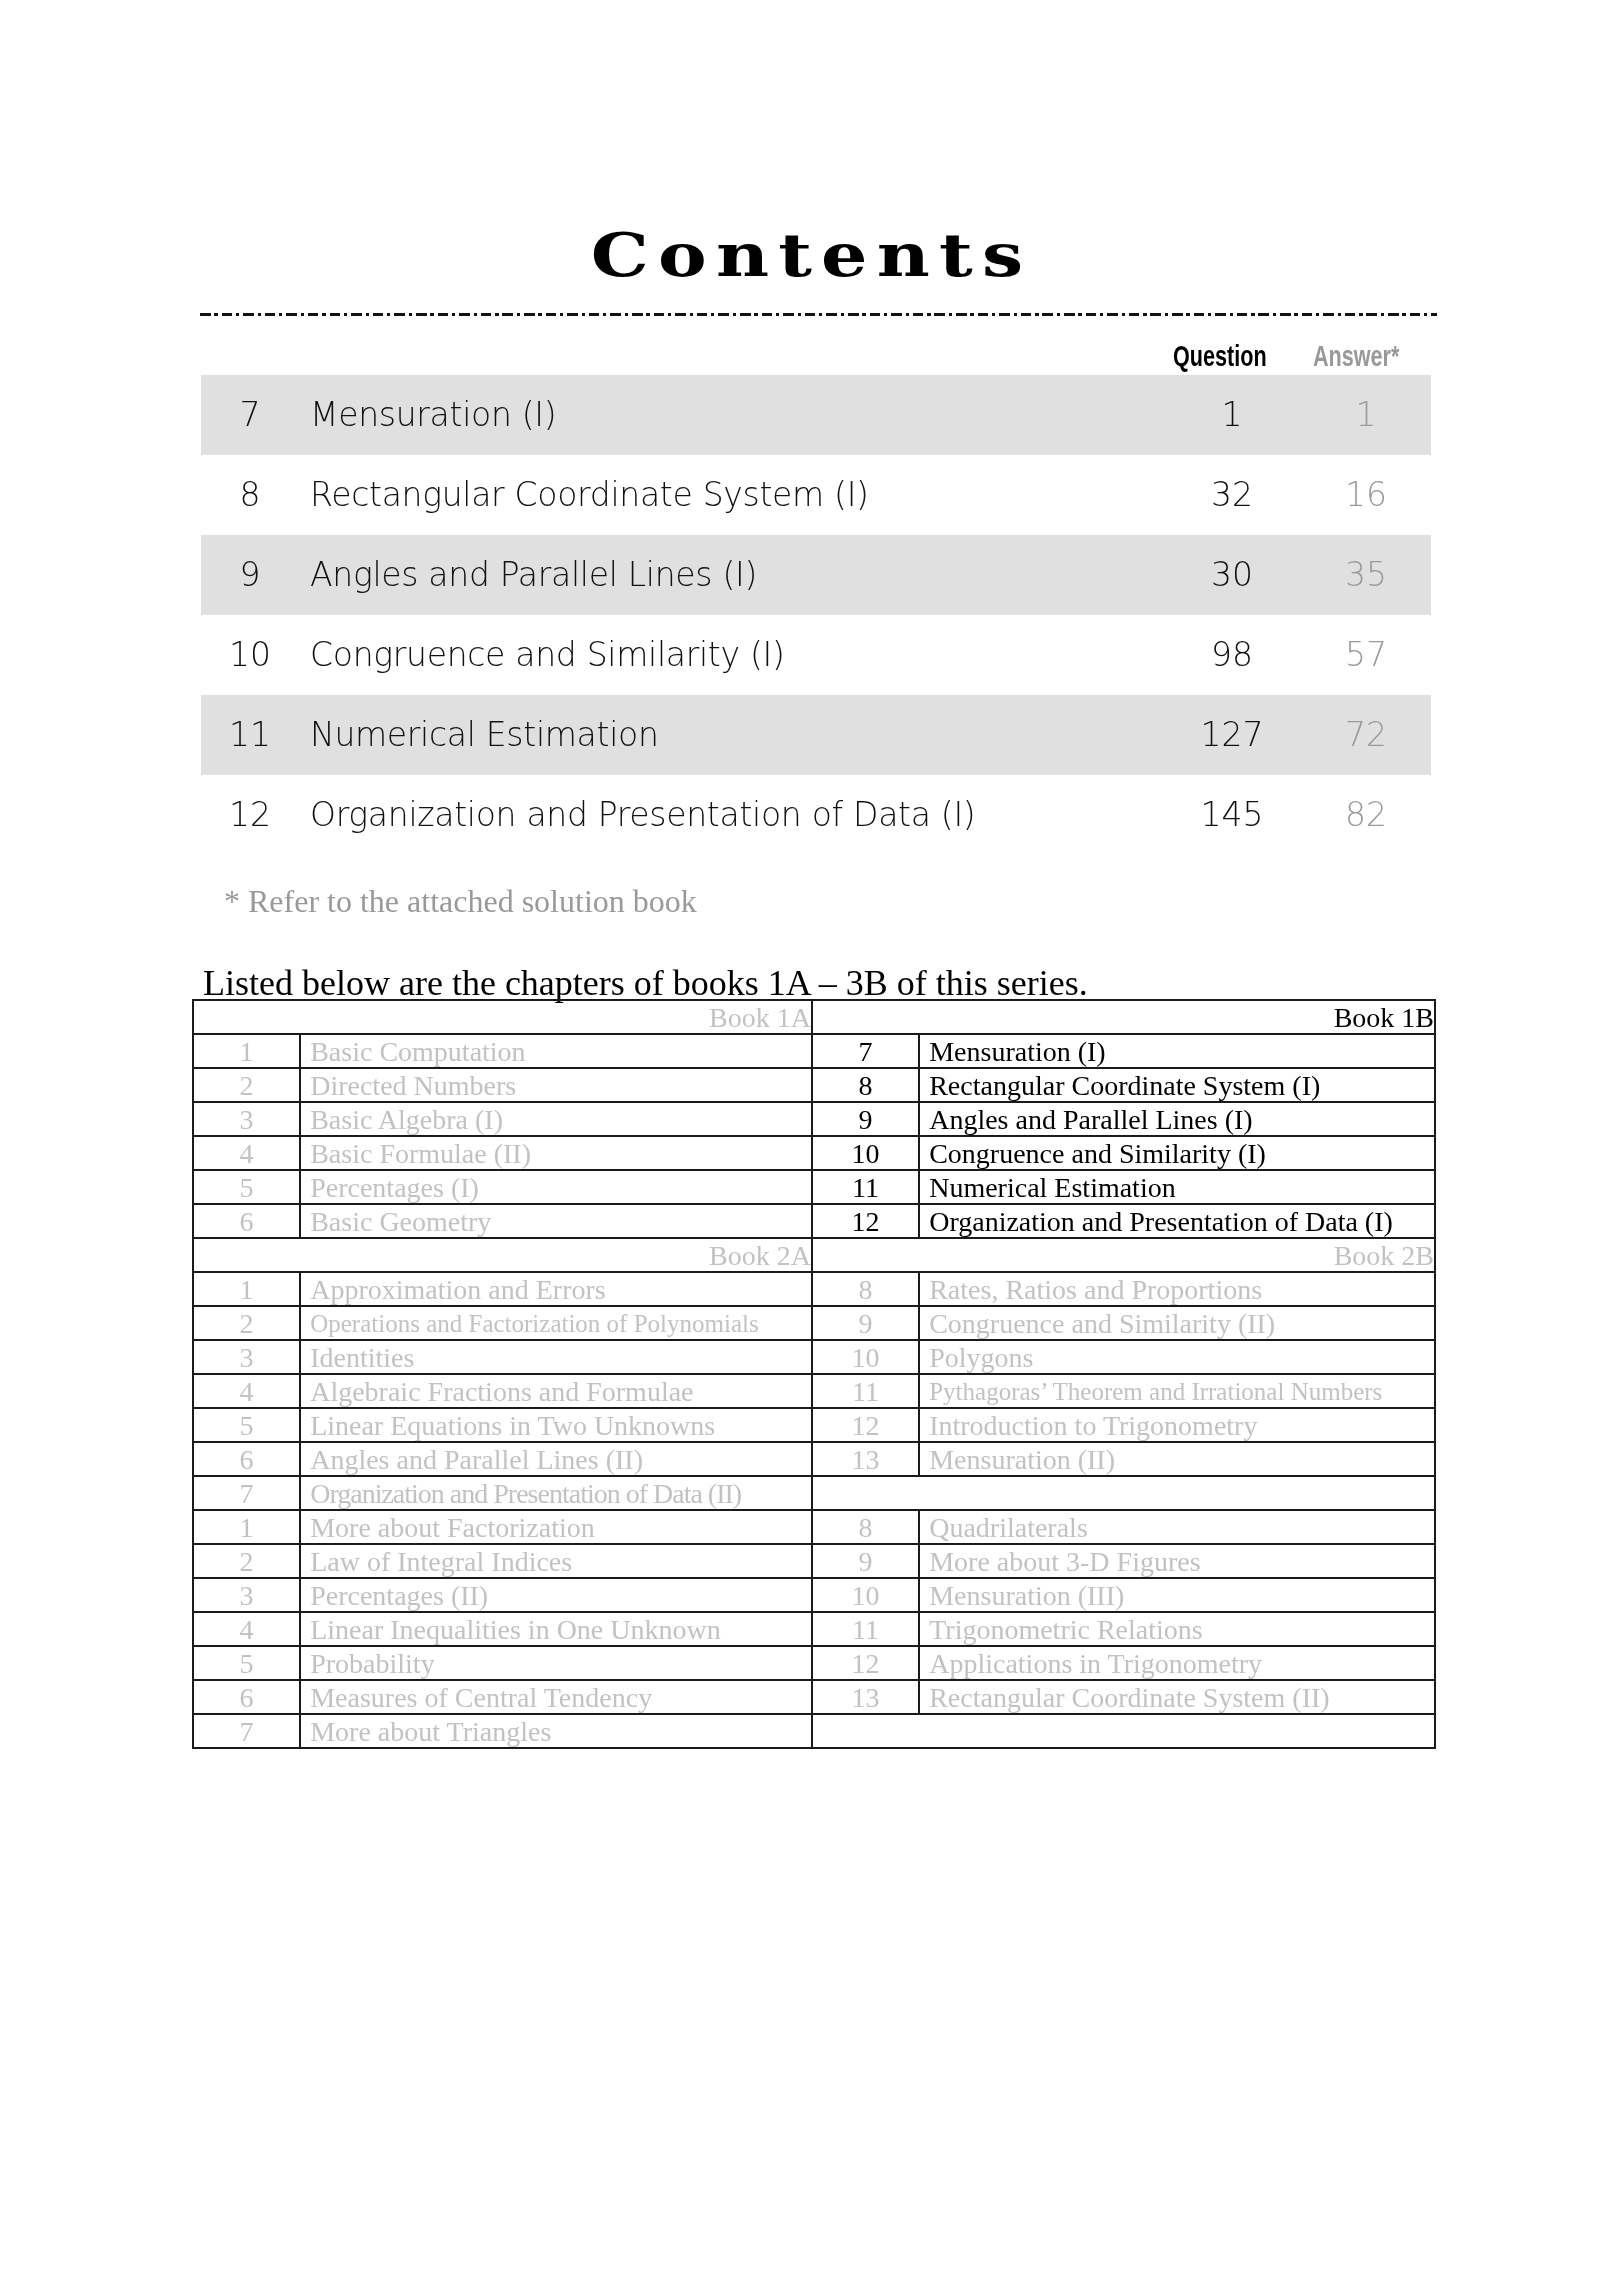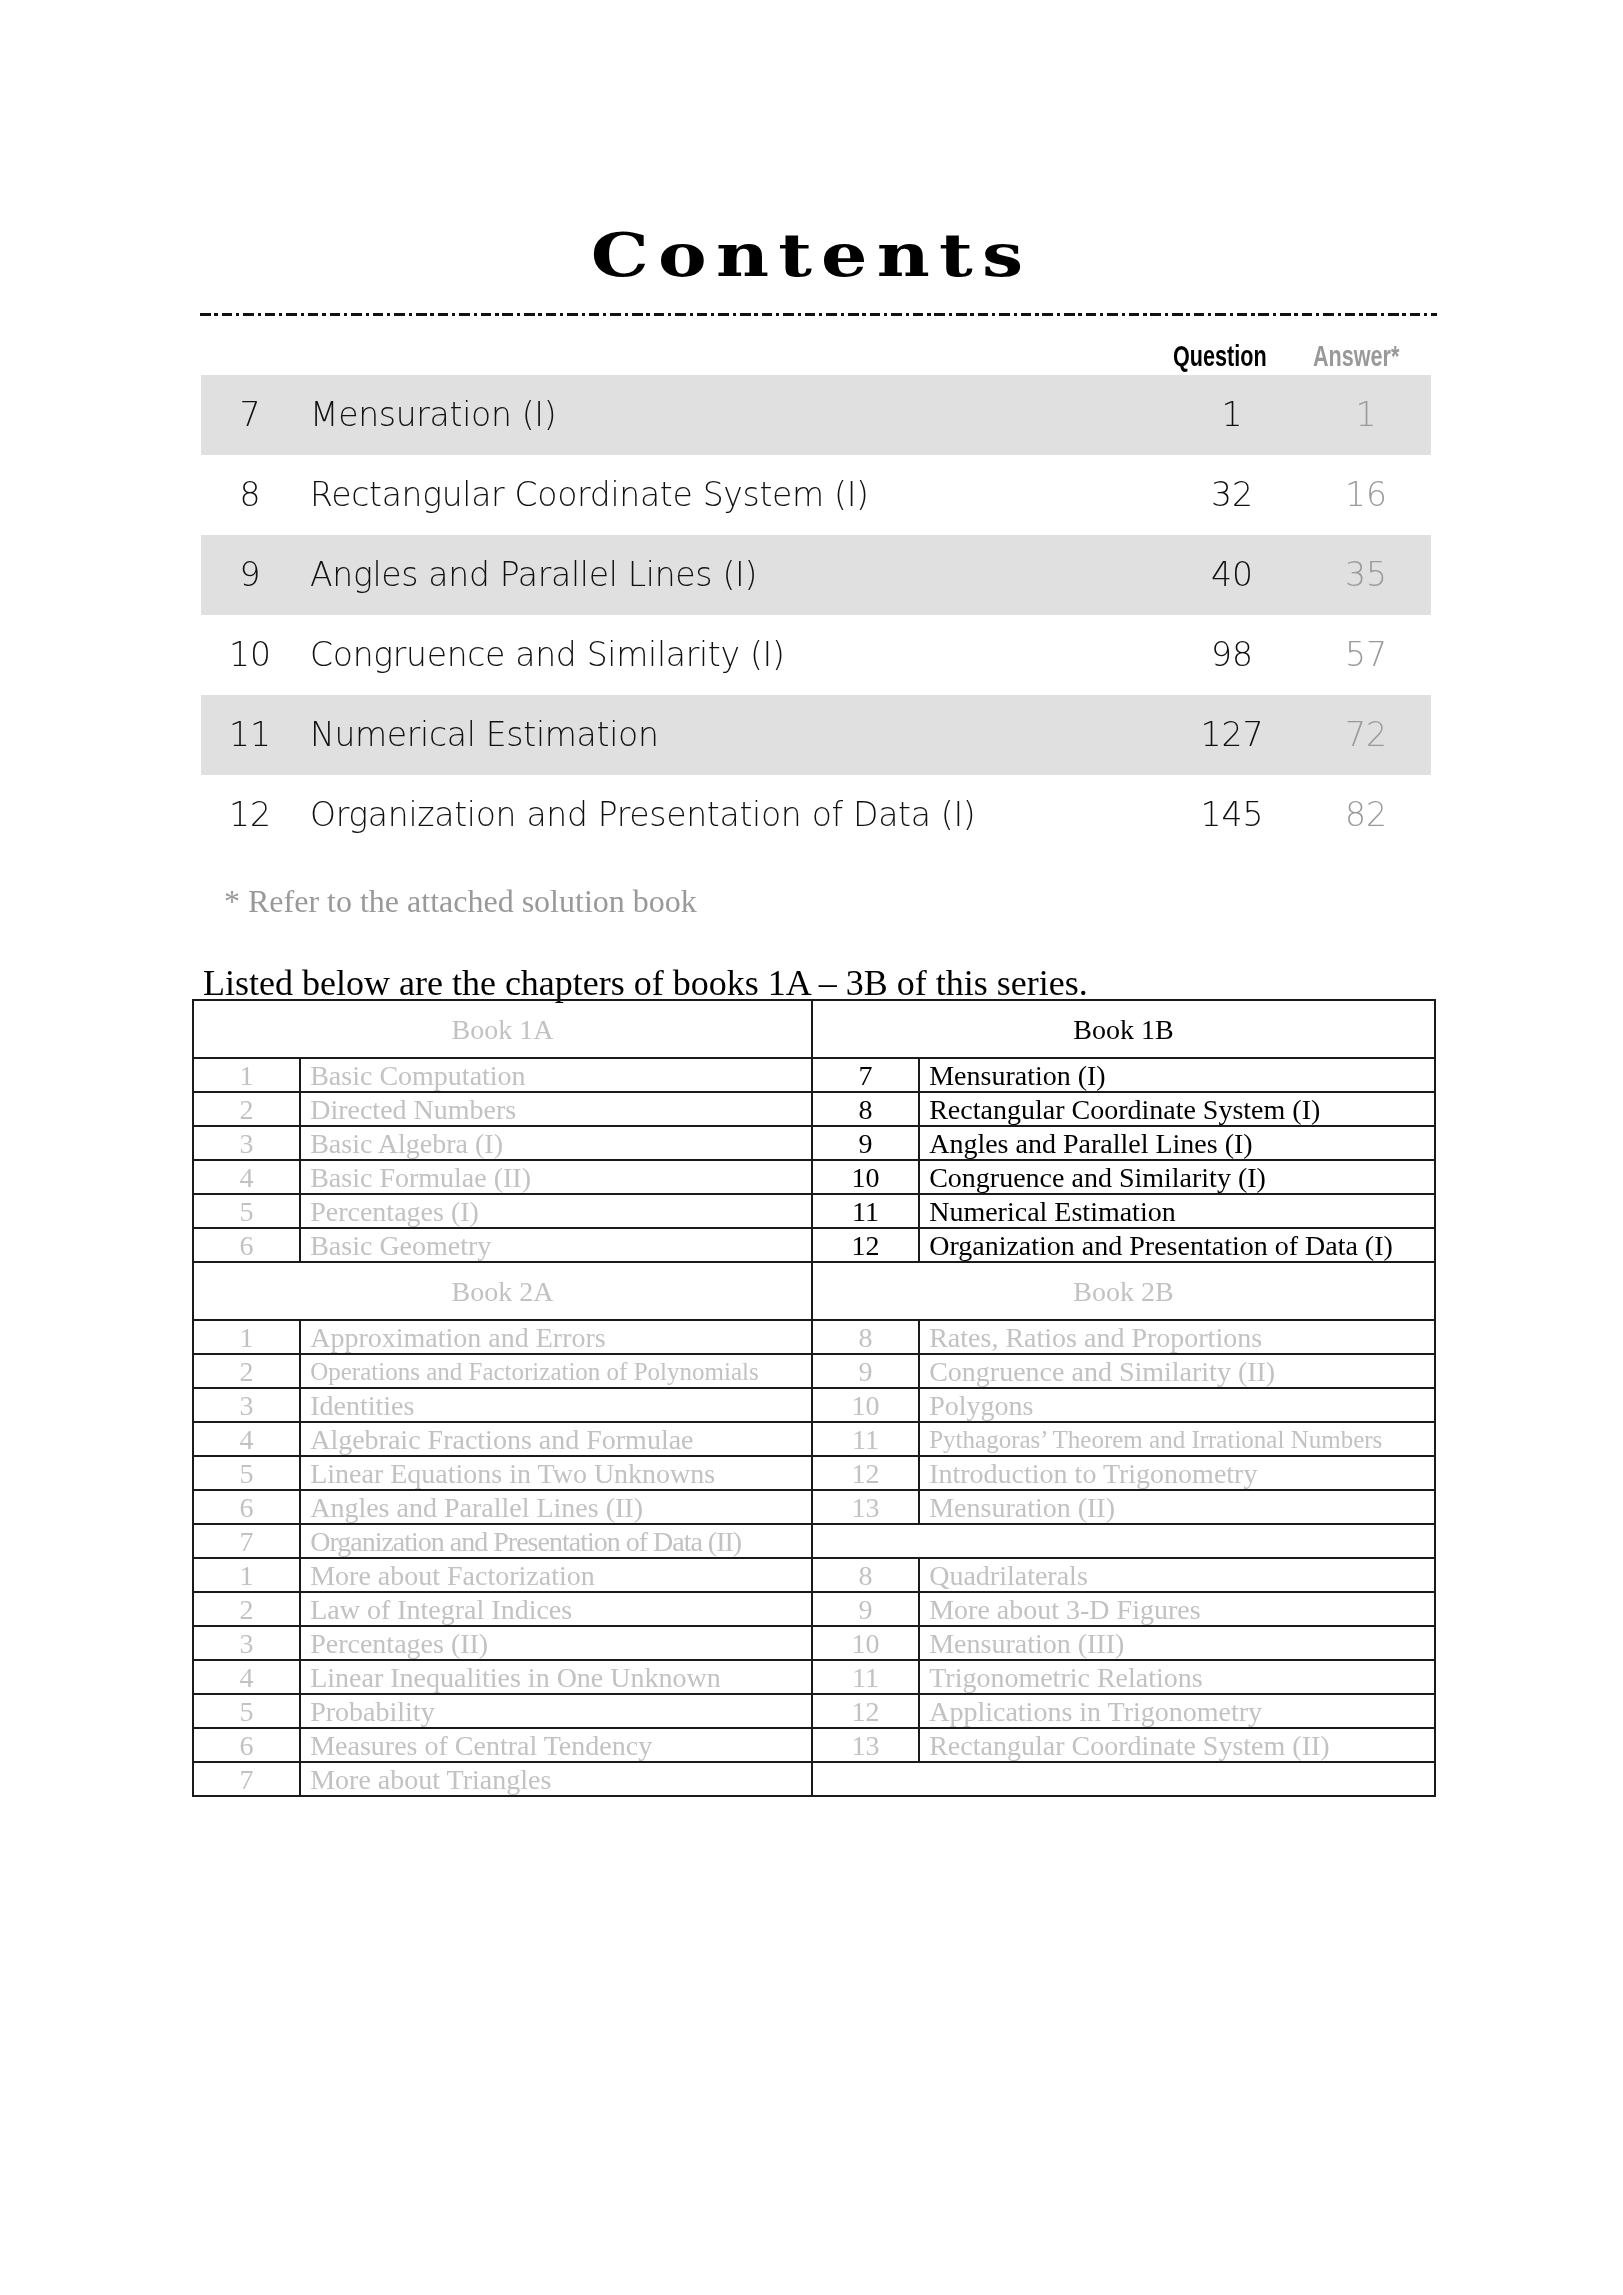--- a/index.html
+++ b/index.html
@@ -57,21 +57,21 @@
       position: absolute; left: 192px; top: 999px; width: 1243px;
       border-collapse: collapse; table-layout: fixed;
       font-family: "Liberation Serif", serif; font-size: 28px;
     }
     .books td {
       border: 2px solid #1a1a1a; height: 32px; padding: 0 0 0 9.2px;
       line-height: 31px; white-space: nowrap; overflow: hidden;
       color: #c2c2c2;
     }
     .books td.n { text-align: center; padding: 0; }
-    .books td.h { text-align: center; padding: 12px; margin-top: 28px; }
+    .books td.h { text-align: right; padding: 0; margin-top: 28px; }
     .books td.cur { color: #000; }
     .books td.small { font-size: 25px; }
     .books td.tight { letter-spacing: -1px; }
   </style>
 </head>
 <body>
 
 <div class="title">Contents</div>
 <div class="dash-line"></div>
 
@@ -87,21 +87,21 @@
   </div>
   <div class="toc-row">
     <span class="toc-num">8</span>
     <span class="toc-title">Rectangular Coordinate System (I)</span>
     <span class="toc-q">32</span>
     <span class="toc-a">16</span>
   </div>
   <div class="toc-row shaded">
     <span class="toc-num">9</span>
     <span class="toc-title">Angles and Parallel Lines (I)</span>
-    <span class="toc-q">40</span>
+    <span class="toc-q">30</span>
     <span class="toc-a">35</span>
   </div>
   <div class="toc-row">
     <span class="toc-num">10</span>
     <span class="toc-title">Congruence and Similarity (I)</span>
     <span class="toc-q">98</span>
     <span class="toc-a">57</span>
   </div>
   <div class="toc-row shaded">
     <span class="toc-num">11</span>

